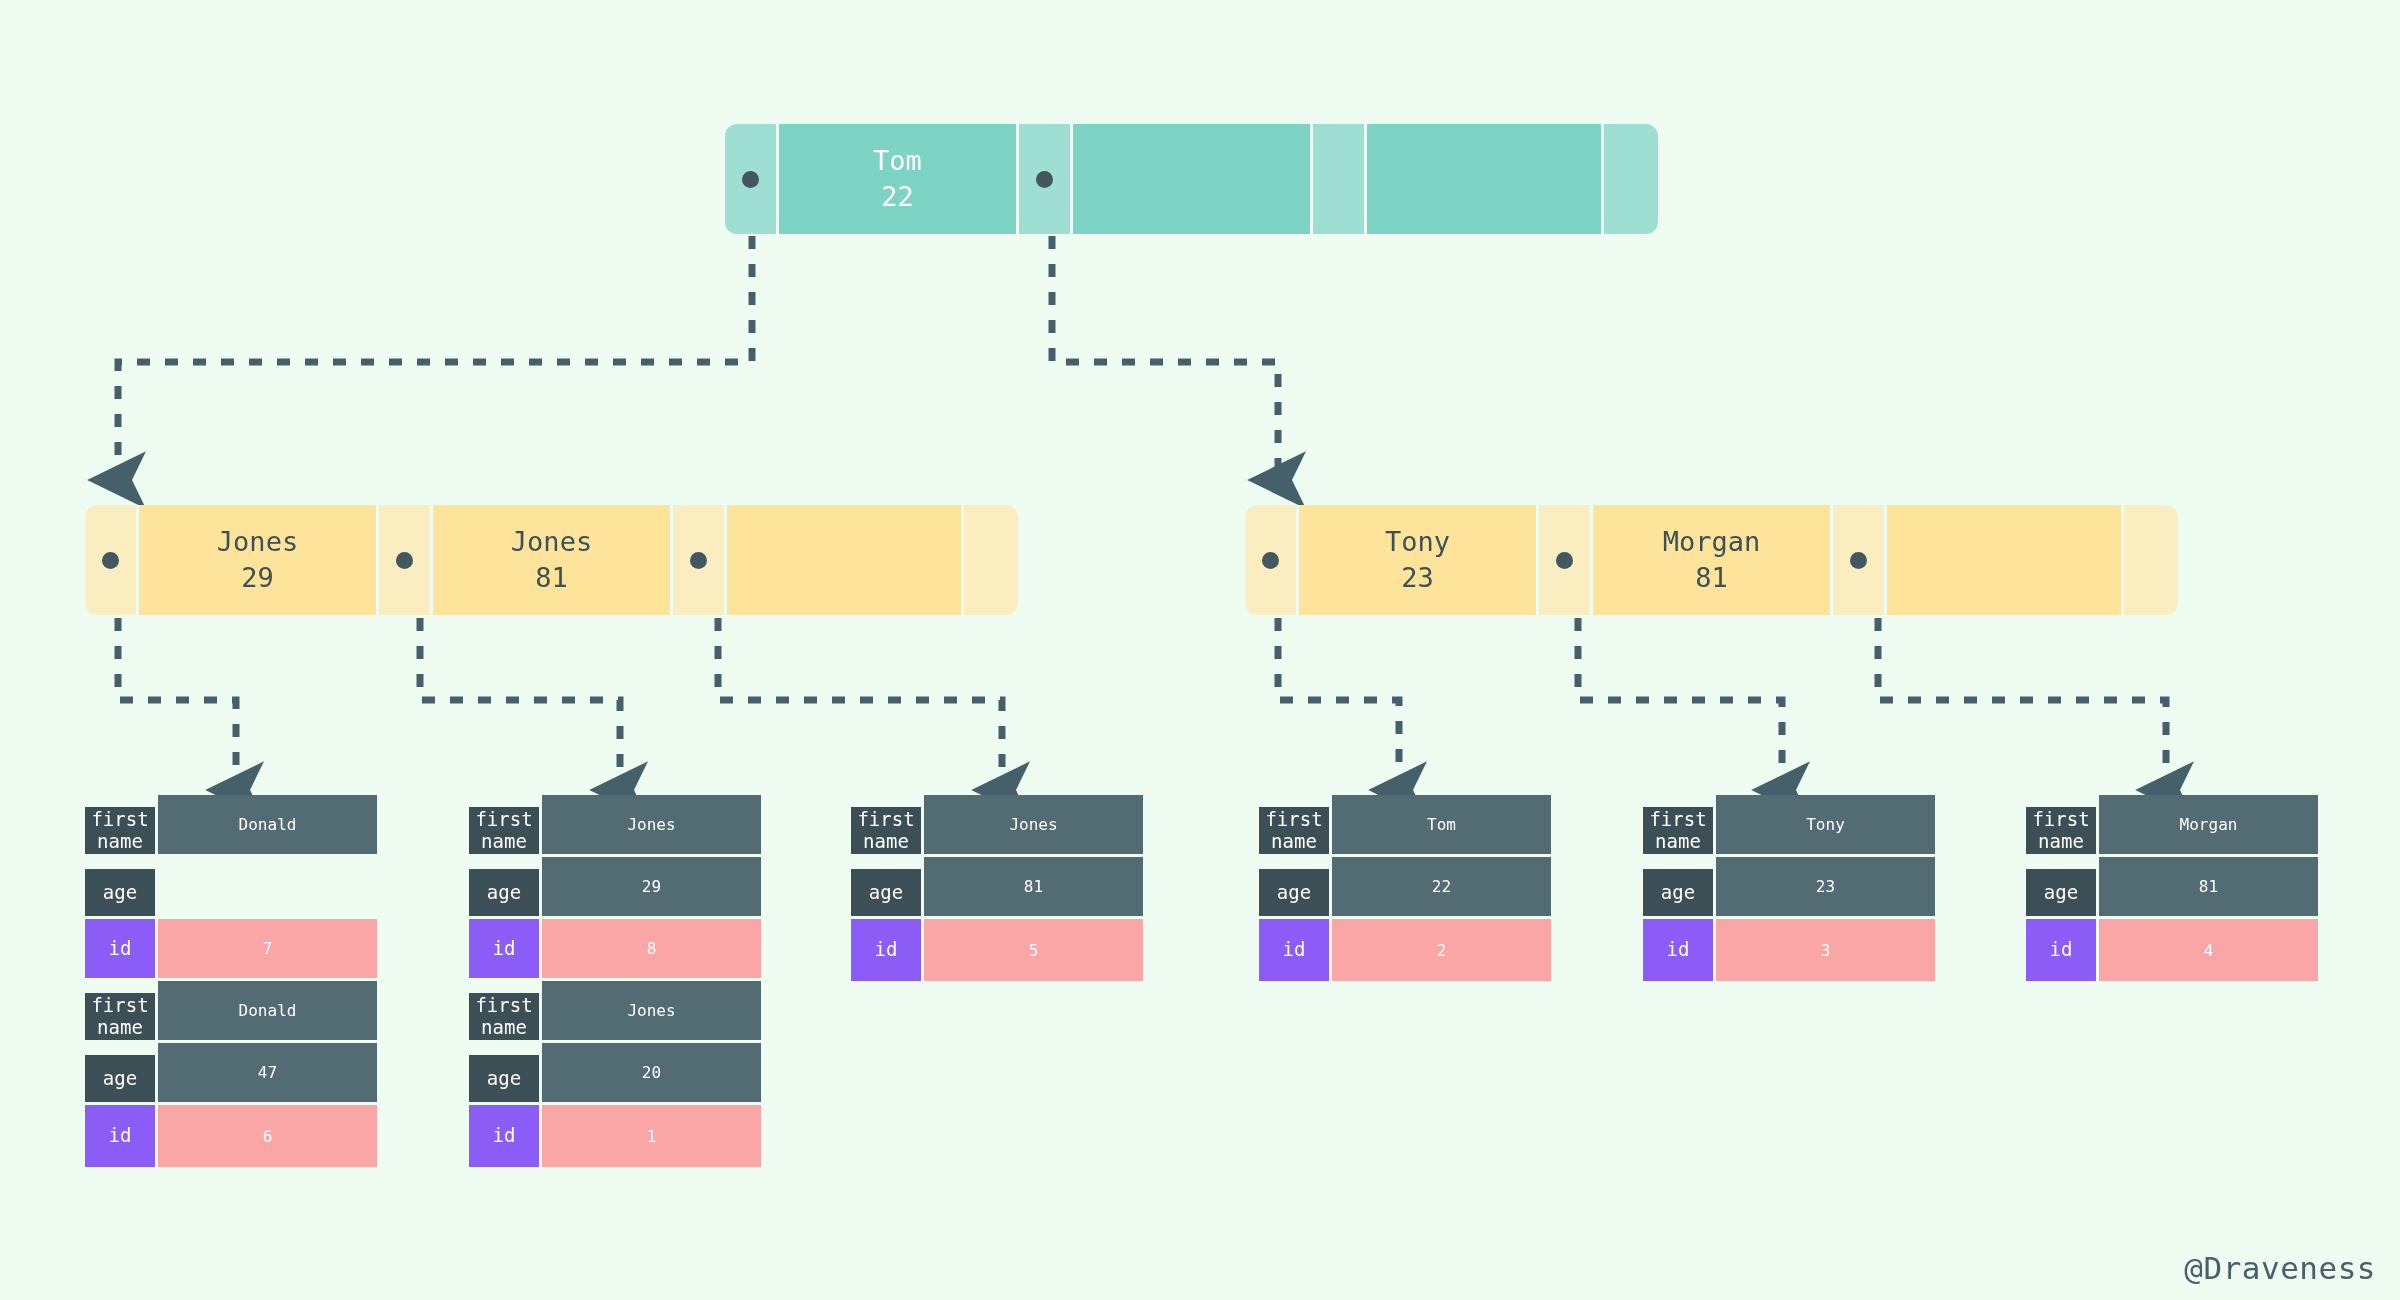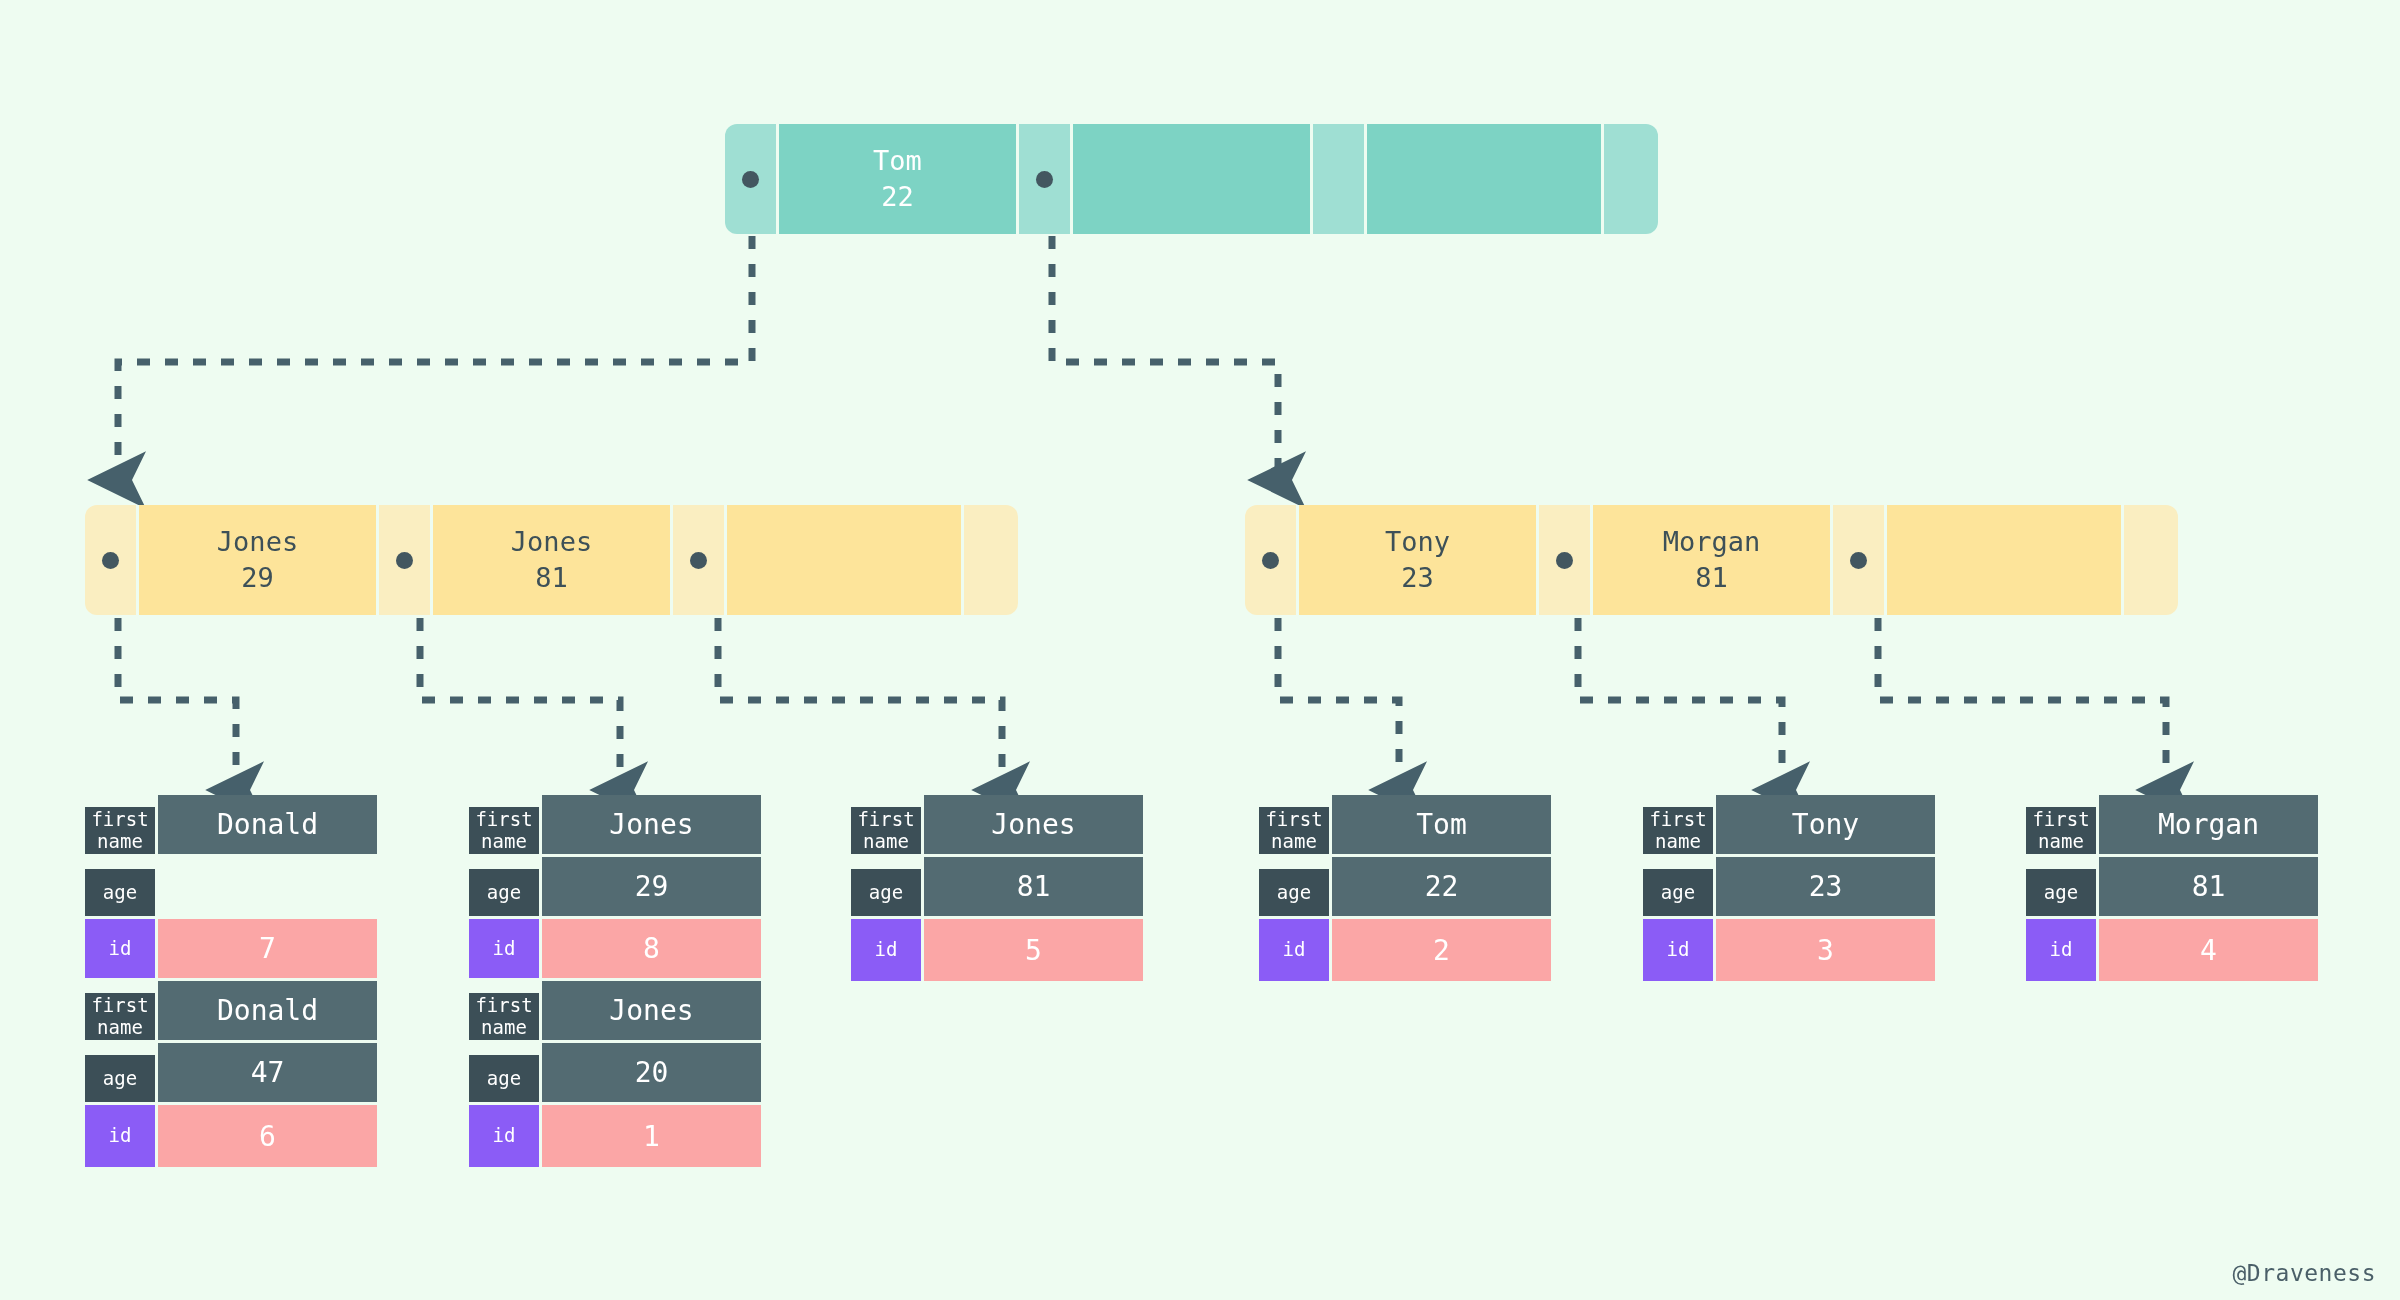--- a/index.html
+++ b/index.html
@@ -79,34 +79,34 @@
     font-size:19px;
     line-height:1.15;
     white-space:pre-line;
     box-sizing:border-box;
     border-right:3px solid #eefcf1;
   }
   .lval{
     flex:1;
     display:flex;align-items:center;justify-content:center;
     color:#ffffff;
-    font-size:28px;
+    font-size:16px;
     box-sizing:border-box;
   }
   .lrow.dark .lkey{background:#3c4f57;margin-top:12px;}
   .lrow.dark .lval{background:#536b72;}
   .lrow.idrow .lkey{background:#8b5cf6;}
   .lrow.idrow .lval{background:#fba6a6;}
 
   
   #watermark{
     position:absolute;
     right:24px;bottom:14px;
     color:#4a5f68;
-    font-size:23px;
+    font-size:31px;
     letter-spacing:0.5px;
   }
 </style>
 </head>
 <body>
 
 <div id="canvas">
 
   <svg id="wires" viewBox="0 0 2400 1300" xmlns="http://www.w3.org/2000/svg">
     <defs>

